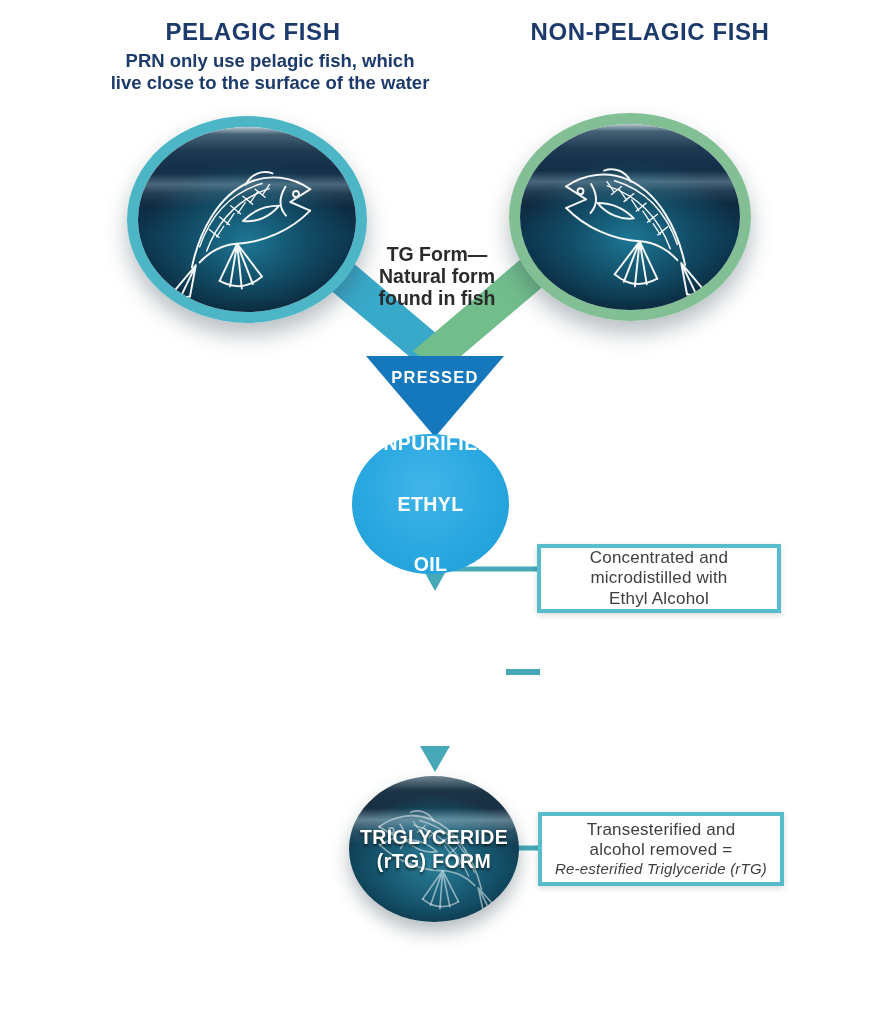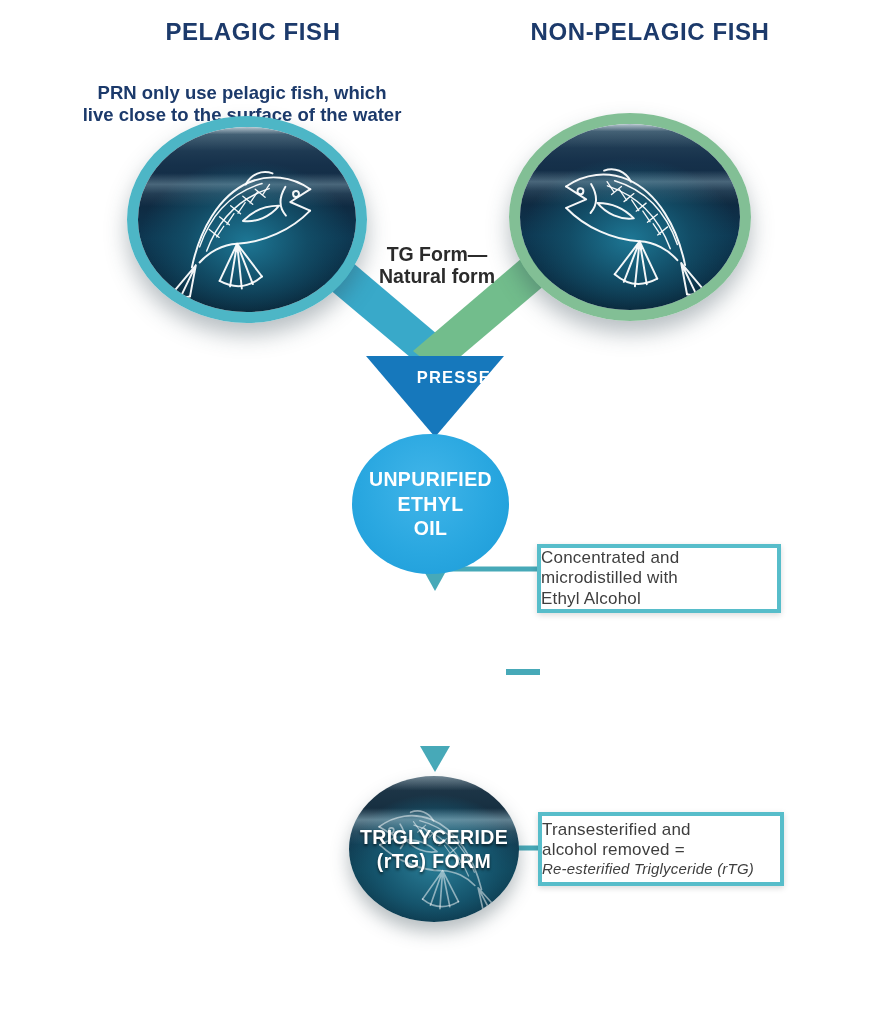--- a/index.html
+++ b/index.html
@@ -39,29 +39,29 @@
     position:absolute;left:6%;top:8%;width:88%;height:84%;
     color:rgba(255,255,255,.95);
   }
   .flip{transform:scaleX(-1);}
   
   .tg-note{
     width:220px;text-align:center;color:#2b2b2b;font-weight:700;
     font-size:19.5px;line-height:1.14;z-index:4;
   }
   .pressed{
-    width:138px;text-align:right;color:#ffffff;font-weight:700;
+    width:138px;text-align:center;color:#ffffff;font-weight:700;
     font-size:16.5px;letter-spacing:1.2px;z-index:5;
   }
   
   .node-blue{
     border-radius:50%;z-index:3;
     background:radial-gradient(ellipse at 47% 38%, #41b5e9 0%, var(--bright-blue,#29a7e0) 55%, #1b9ad7 100%);
     display:flex;flex-direction:column;align-items:center;justify-content:center;
-    color:#fff;font-weight:700;text-align:center;
+    color:#fff;font-weight:700;text-align:center;gap:36px;
   }
   .node-blue .ln{font-size:19.5px;line-height:1.28;letter-spacing:.4px;}
   .node-dark{
     border-radius:50%;z-index:3;overflow:hidden;
     box-shadow:0 10px 18px rgba(45,65,75,.35);
     background:
       linear-gradient(180deg, rgba(175,195,205,.55) 0%, rgba(40,70,90,0) 10%),
       linear-gradient(180deg, rgba(0,0,0,0) 22%, rgba(160,195,208,.55) 30%, rgba(120,165,180,.22) 38%, rgba(0,0,0,0) 47%),
       radial-gradient(ellipse 64% 58% at 50% 60%, rgba(44,130,156,.95) 0%, rgba(23,90,115,.85) 50%, rgba(10,45,62,0) 82%),
       linear-gradient(180deg, #21394a 0%, #152e40 25%, #123c52 45%, #0e4256 65%, #0a2f42 100%);
@@ -73,21 +73,21 @@
     text-shadow:0 2px 3px rgba(0,0,0,.65);
   }
   .watermark-fish{
     position:absolute;left:2%;top:6%;width:96%;height:90%;
     color:rgba(255,255,255,.5);z-index:1;
   }
   
   .note-box{
     background:#ffffff;border:4px solid var(--box-border,#57bdca);
     box-shadow:0 2px 6px rgba(0,0,0,.15);
-    display:flex;flex-direction:column;align-items:flex-start;justify-content:center;
+    display:flex;flex-direction:column;align-items:center;justify-content:center;
     text-align:center;color:var(--text-dark,#3e3e3e);z-index:3;
   }
   .note-box .ln{font-size:17px;line-height:1.2;letter-spacing:.2px;}
   .note-box .ln.small{font-size:15px;font-style:italic;}
   
   .wires{position:absolute;left:0;top:0;z-index:2;}
   .band-teal{fill:var(--band-teal,#39a9c9);}
   .band-green{fill:var(--band-green,#72bd8c);}
   .funnel{fill:var(--pressed-blue,#1678bc);}
   .wire{stroke:var(--teal-line,#4aacbb);}
@@ -124,21 +124,21 @@
     <polygon class="band-green" points="543,240 572,262 441,373 413,351"></polygon>
     <polygon class="funnel" points="366,356 504,356 435,437"></polygon>
     <polygon class="arrowhead" points="420,564 450,564 435,591"></polygon>
     <line class="wire" x1="447" y1="569" x2="540" y2="569" stroke-width="5"></line>
     <line class="wire" x1="506" y1="672" x2="540" y2="672" stroke-width="6"></line>
     <polygon class="arrowhead" points="420,746 450,746 435,772"></polygon>
     <line class="wire" x1="514" y1="848" x2="541" y2="848" stroke-width="5"></line>
   </svg>
 
   <div class="abs hdr" style="left:100px;top:18px;width:306px;">PELAGIC FISH</div>
-  <div class="abs sub" style="left:52px;top:50px;width:380px;margin-top:32px;">
+  <div class="abs sub" style="left:80px;top:50px;width:380px;">
     <div>PRN only use pelagic fish, which</div>
     <div>live close to the surface of the water</div>
   </div>
   <div class="abs hdr" style="left:500px;top:18px;width:300px;">NON-PELAGIC FISH</div>
 
   <div class="abs fish-circle ring-teal" style="left:127px;top:116px;width:218px;height:185px;">
     <div class="sea">
       <svg class="fish-svg" style="transform:rotate(-6deg);">
           <use href="#fish"></use>
         </svg>
@@ -148,20 +148,21 @@
     <div class="sea">
       <svg class="fish-svg flip" style="transform:scaleX(-1) rotate(-6deg);">
           <use href="#fish"></use>
         </svg>
     </div>
   </div>
 
   <div class="abs tg-note" style="left:327px;top:243px;">
     <div>TG Form—</div>
     <div>Natural form</div>
+    <div>found in fish</div>
   </div>
 
   <div class="abs pressed" style="left:366px;top:368px;">PRESSED</div>
 
   <div class="abs node-blue" style="left:352px;top:434px;width:157px;height:140px;">
     <div class="ln">UNPURIFIED</div>
     <div class="ln">ETHYL</div>
     <div class="ln">OIL</div>
   </div>
 

